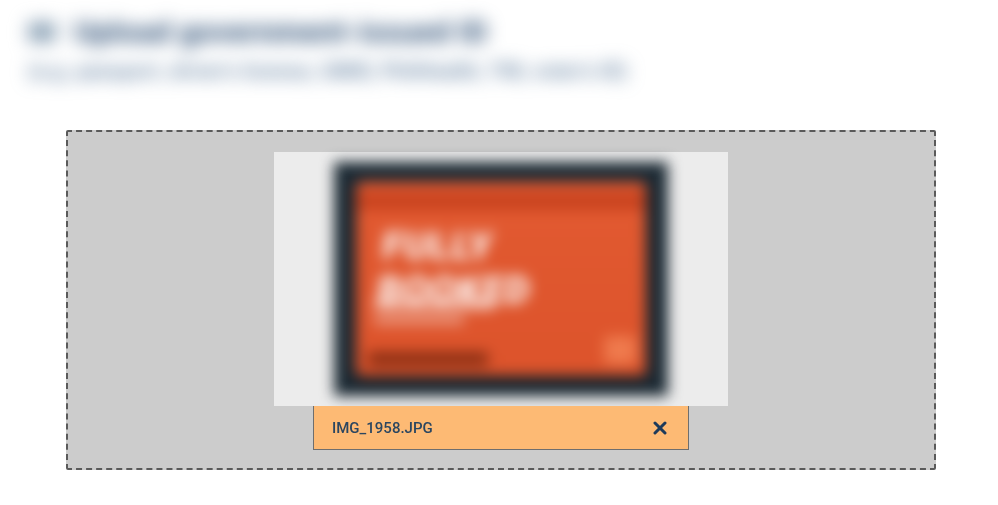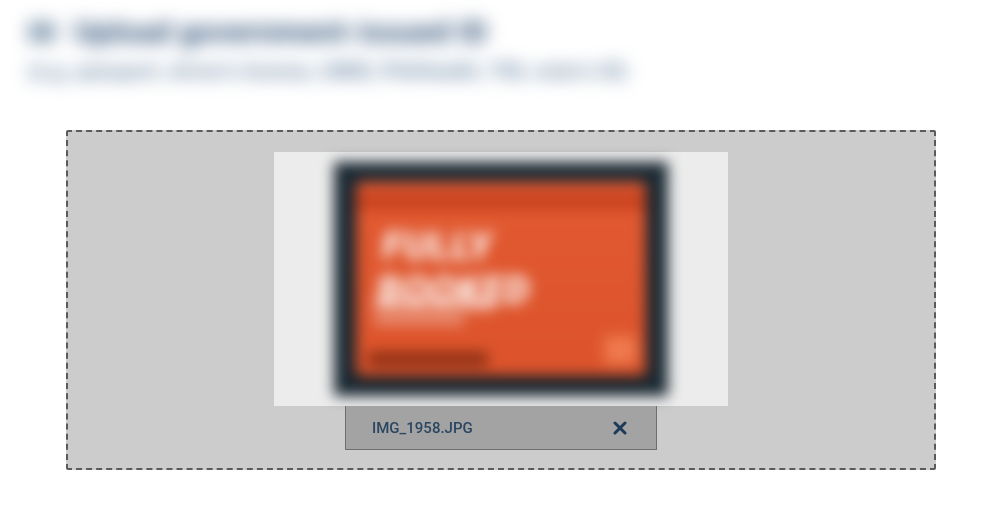--- a/index.html
+++ b/index.html
@@ -20,23 +20,23 @@
   .thumb-inner{width:334px;height:234px;background:#1c2a34;display:flex;align-items:center;justify-content:center;filter:blur(7px);}
   .card-face{width:290px;height:194px;background:linear-gradient(180deg,#e25a31 0%,#dc532b 100%);border-radius:6px;position:relative;box-shadow:0 4px 10px rgba(0,0,0,.4);}
   .card-strip{position:absolute;left:0;top:10px;width:100%;height:18px;background:#c9431f;}
   .card-big{position:absolute;left:24px;top:42px;color:#fff;font-size:38px;font-weight:800;letter-spacing:1px;transform:skewX(-6deg);}
   .card-sm1{position:absolute;left:18px;top:118px;width:120px;height:10px;background:rgba(255,255,255,.55);border-radius:2px;}
   .card-sm2{position:absolute;left:18px;top:134px;width:90px;height:8px;background:rgba(255,255,255,.45);border-radius:2px;}
   .card-foot{position:absolute;left:12px;bottom:10px;width:120px;height:14px;background:#8a2f14;border-radius:2px;}
   .card-chip{position:absolute;right:10px;bottom:12px;width:32px;height:28px;background:#ef7a4d;border-radius:3px;}
   
   .file-bar{position:absolute;left:50%;top:274px;transform:translateX(-50%);
-    width:312px;height:44px;border:1px solid #6e6e6e;border-top:none;
-    background:#a3a3a3;display:flex;align-items:center;justify-content:space-between;
-    padding:0 26px;box-sizing:border-box;}
+    width:376px;height:44px;border:1px solid #6e6e6e;border-top:none;
+    background:#fdba74;display:flex;align-items:center;justify-content:space-between;
+    padding:0 18px;box-sizing:border-box;}
   .file-name{font-size:15px;color:#2b4660;font-weight:500;}
   .remove-btn{width:20px;height:20px;display:flex;align-items:center;justify-content:center;cursor:pointer;}
   .remove-btn svg{width:14px;height:14px;stroke:#1d3a5a;stroke-width:3;stroke-linecap:round;}
 </style>
 </head>
 <body>
 
 <div class="page">
 
   <div class="hdr">

